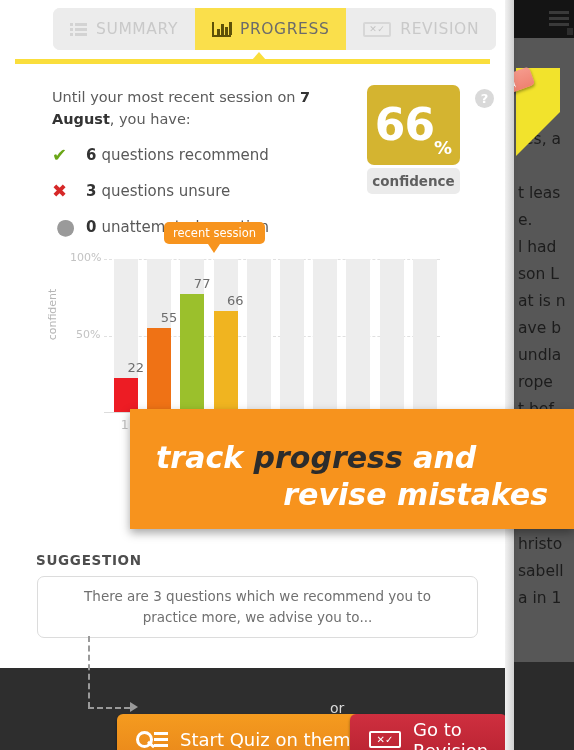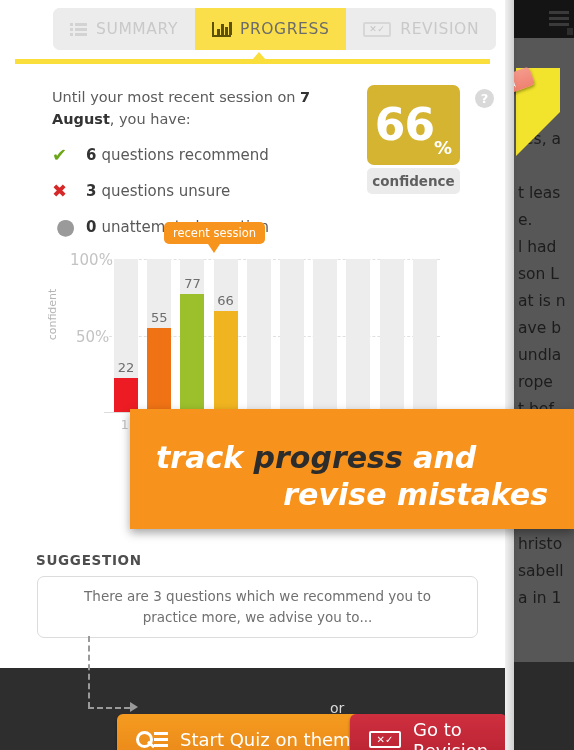--- a/index.html
+++ b/index.html
@@ -191,21 +191,21 @@
   #tooltip:after {
     content:""; position:absolute; left:50%; margin-left:-6px; top:100%;
     border-left:6px solid transparent; border-right:6px solid transparent;
     border-top:9px solid #f7941e;
   }
   #ylabel {
     position:absolute; left:-8px; top:86px;
     transform:rotate(-90deg) translate(-50%,0); transform-origin:left center;
     font-size:11px; color:#b5b5b5;
   }
-  .ytick { position:absolute; font-size:15px; color:#c3c3c3;text-align:right; }
+  .ytick { position:absolute; font-size:11px; color:#c3c3c3;text-align:right; }
   #yt100 { left:10px; top:29px; }
   #yt50  { left:16px; top:106px; }
   .gridline {
     position:absolute; left:44px; right:0; height:0;
     border-top:1px dashed #e0e0e0;
   }
   #gl100 { top:37px; }
   #gl50  { top:114px; }
   #baseline {
     position:absolute; left:44px; right:0; top:190px;
@@ -215,21 +215,21 @@
     position:absolute; left:48px; top:37px; right:0; height:153px;
     display:flex; gap:0;
   }
   .slot { width:36px; position:relative; height:153px; }
   .track {
     position:absolute; left:6px; width:24px; top:0; bottom:0;
     background:#ededed;
   }
   .fill { position:absolute; left:6px; width:24px; bottom:0; }
   .vlbl {
-    position:absolute; left:0; width:36px; text-align:center;
+    position:absolute; left:0; width:36px; text-align:right;
     font-size:13px; color:#6d6d6d;
   }
   #xaxis {
     position:absolute; left:48px; top:195px; right:0;
     display:flex;
   }
   .xlab {
     width:36px; text-align:center; font-size:12.5px; color:#c0c0c0;
   }
   .xlab.empty:after {

